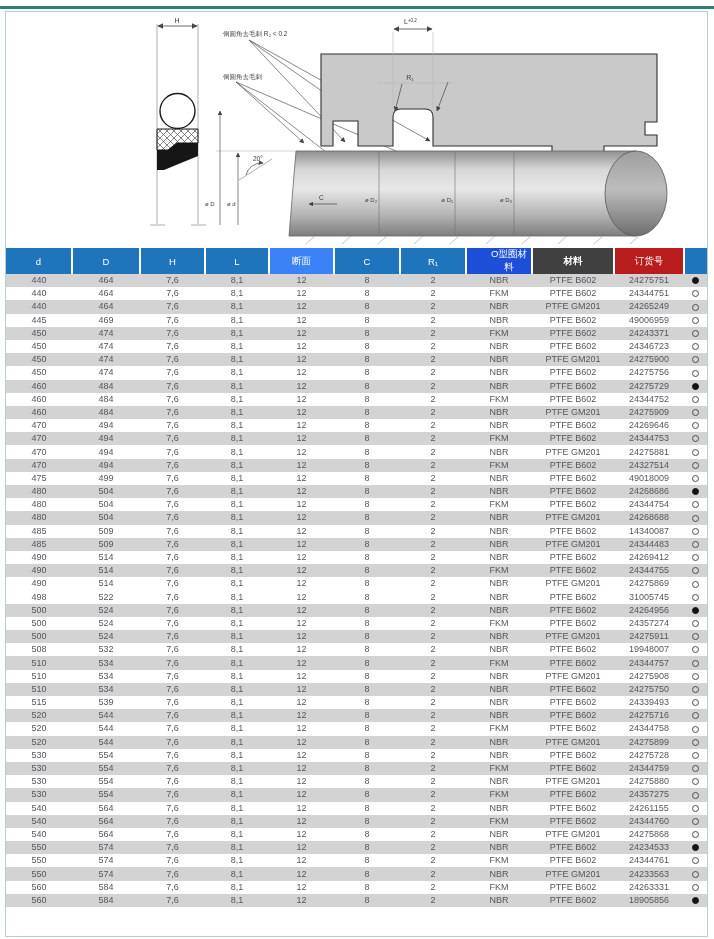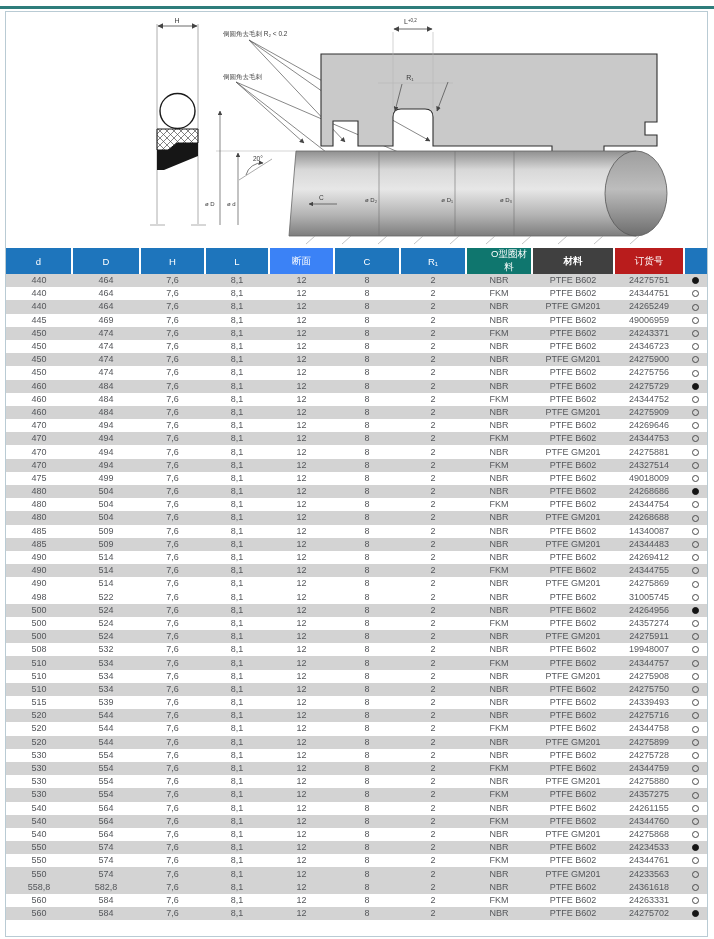--- a/index.html
+++ b/index.html
@@ -156,21 +156,21 @@
       </colgroup>
       <thead>
           <tr>
             <th style="background: rgb(30, 117, 188);">d</th>
             <th style="background: rgb(30, 117, 188);">D</th>
             <th style="background: rgb(30, 117, 188);">H</th>
             <th style="background: rgb(30, 117, 188);">L</th>
             <th style="background: #3b82f6;">断面</th>
             <th style="background: rgb(30, 117, 188);">C</th>
             <th style="background: rgb(30, 117, 188);">R₁</th>
-            <th style="background: #0f766e; padding-left: 20px;">O型圈材料</th>
+            <th style="background: #1d4ed8; padding-left: 20px;">O型圈材料</th>
             <th style="background: #404040; font-weight: bold;">材料</th>
             <th style="background: #b91c1c;">订货号</th>
             <th style="background: rgb(30, 117, 188);"></th>
           </tr>
         </thead>
       <tbody>
           <tr class="odd">
             <td>440</td>
             <td>464</td>
             <td>7,6</td>
@@ -761,33 +761,20 @@
             <td>7,6</td>
             <td>8,1</td>
             <td>12</td>
             <td>8</td>
             <td>2</td>
             <td>NBR</td>
             <td>PTFE GM201</td>
             <td>24233563</td>
             <td><span class="dot"></span></td>
           </tr>
-          <tr class="odd">
-            <td>558,8</td>
-            <td>582,8</td>
-            <td>7,6</td>
-            <td>8,1</td>
-            <td>12</td>
-            <td>8</td>
-            <td>2</td>
-            <td>NBR</td>
-            <td>PTFE B602</td>
-            <td>24361618</td>
-            <td><span class="dot"></span></td>
-          </tr>
           <tr class="even">
             <td>560</td>
             <td>584</td>
             <td>7,6</td>
             <td>8,1</td>
             <td>12</td>
             <td>8</td>
             <td>2</td>
             <td>FKM</td>
             <td>PTFE B602</td>
@@ -797,20 +784,20 @@
           <tr class="odd">
             <td>560</td>
             <td>584</td>
             <td>7,6</td>
             <td>8,1</td>
             <td>12</td>
             <td>8</td>
             <td>2</td>
             <td>NBR</td>
             <td>PTFE B602</td>
-            <td>24275702</td>
+            <td>18905856</td>
             <td><span class="dot filled"></span></td>
           </tr>
         </tbody>
     </table>
 
   </div>
 </div>
 
 </body></html>

